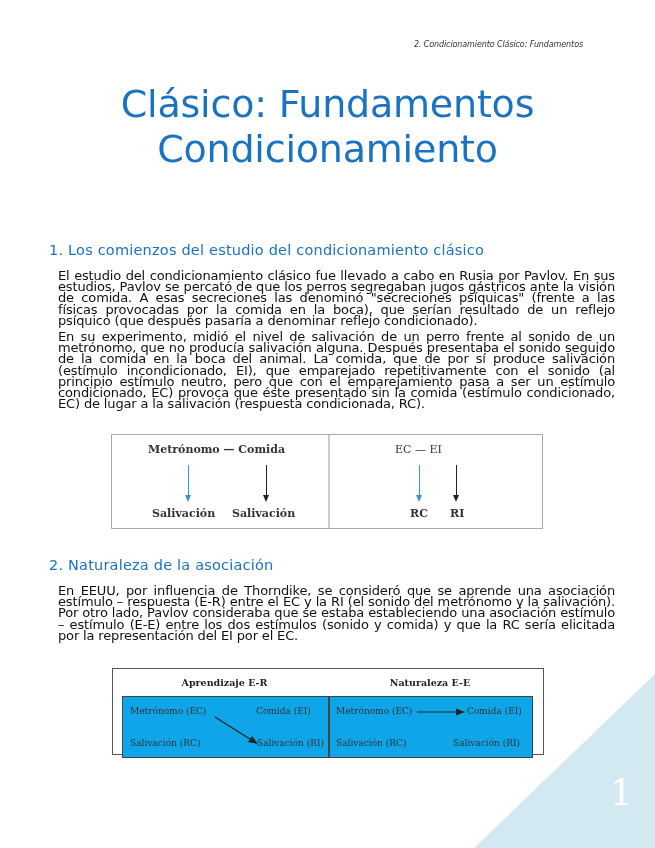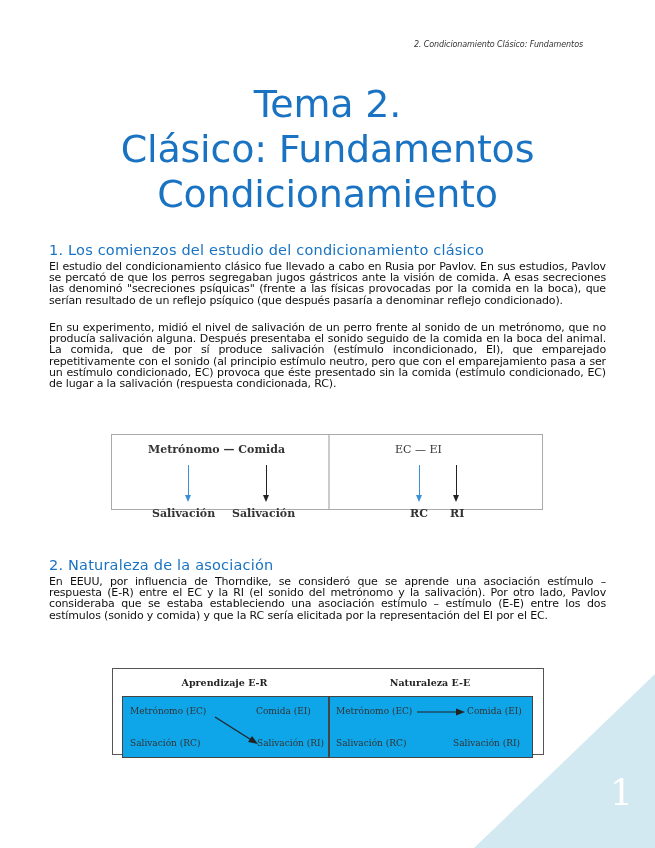--- a/index.html
+++ b/index.html
@@ -43,32 +43,32 @@
       left: 49px;
       font-size: 14.5px;
       color: #1a73c2;
       font-weight: normal;
       margin: 0;
       letter-spacing: 0.2px;
     }
     .para {
       position: absolute;
       left: 49px; width: 557px;
-      font-size: 11px;
+      font-size: 13px;
       line-height: 11.2px;
       text-align: justify;
-      margin: 0;
+      margin: 9px;
       color: #111;
       letter-spacing: -0.15px;
     }
     
     .diagram1 {
       position: absolute;
       left: 111px; top: 434px;
-      width: 432px; height: 76px;
+      width: 432px; height: 95px;
       border: 1.5px solid #aaa;
       box-sizing: border-box;
       font-family: "DejaVu Serif", serif;
     }
     .d1-divider {
       position: absolute; left: 216px; top: 0; bottom: 0;
       width: 2px; background: #ccc;
     }
     .d1-label {
       position: absolute;
@@ -139,21 +139,20 @@
 </head>
 <body>
 
 <svg class="corner-triangle" viewBox="0 0 655 848" width="655" height="848">
   <polygon points="655,674 655,848 474,848" fill="#d3e9f1"></polygon>
 </svg>
 
 <div class="running-header">2. Condicionamiento Clásico: Fundamentos</div>
 
 <h1 class="doc-title">
-  <span>Tema 2.</span>
   <span>Clásico: Fundamentos</span>
   <span>Condicionamiento</span>
 </h1>
 
 <h2 class="section-heading" style="top:242px;">1. Los comienzos del estudio del condicionamiento clásico</h2>
 <p class="para" style="top:261px;">El estudio del condicionamiento clásico fue llevado a cabo en Rusia por Pavlov. En sus estudios, Pavlov se percató de que los perros segregaban jugos gástricos ante la visión de comida. A esas secreciones las denominó "secreciones psíquicas" (frente a las físicas provocadas por la comida en la boca), que serían resultado de un reflejo psíquico (que después pasaría a denominar reflejo condicionado).</p>
 <p class="para" style="top:322px;">En su experimento, midió el nivel de salivación de un perro frente al sonido de un metrónomo, que no producía salivación alguna. Después presentaba el sonido seguido de la comida en la boca del animal. La comida, que de por sí produce salivación (estímulo incondicionado, EI), que emparejado repetitivamente con el sonido (al principio estímulo neutro, pero que con el emparejamiento pasa a ser un estímulo condicionado, EC) provoca que éste presentado sin la comida (estímulo condicionado, EC) de lugar a la salivación (respuesta condicionada, RC).</p>
 
 <div class="diagram1">
   <div class="d1-divider"></div>

